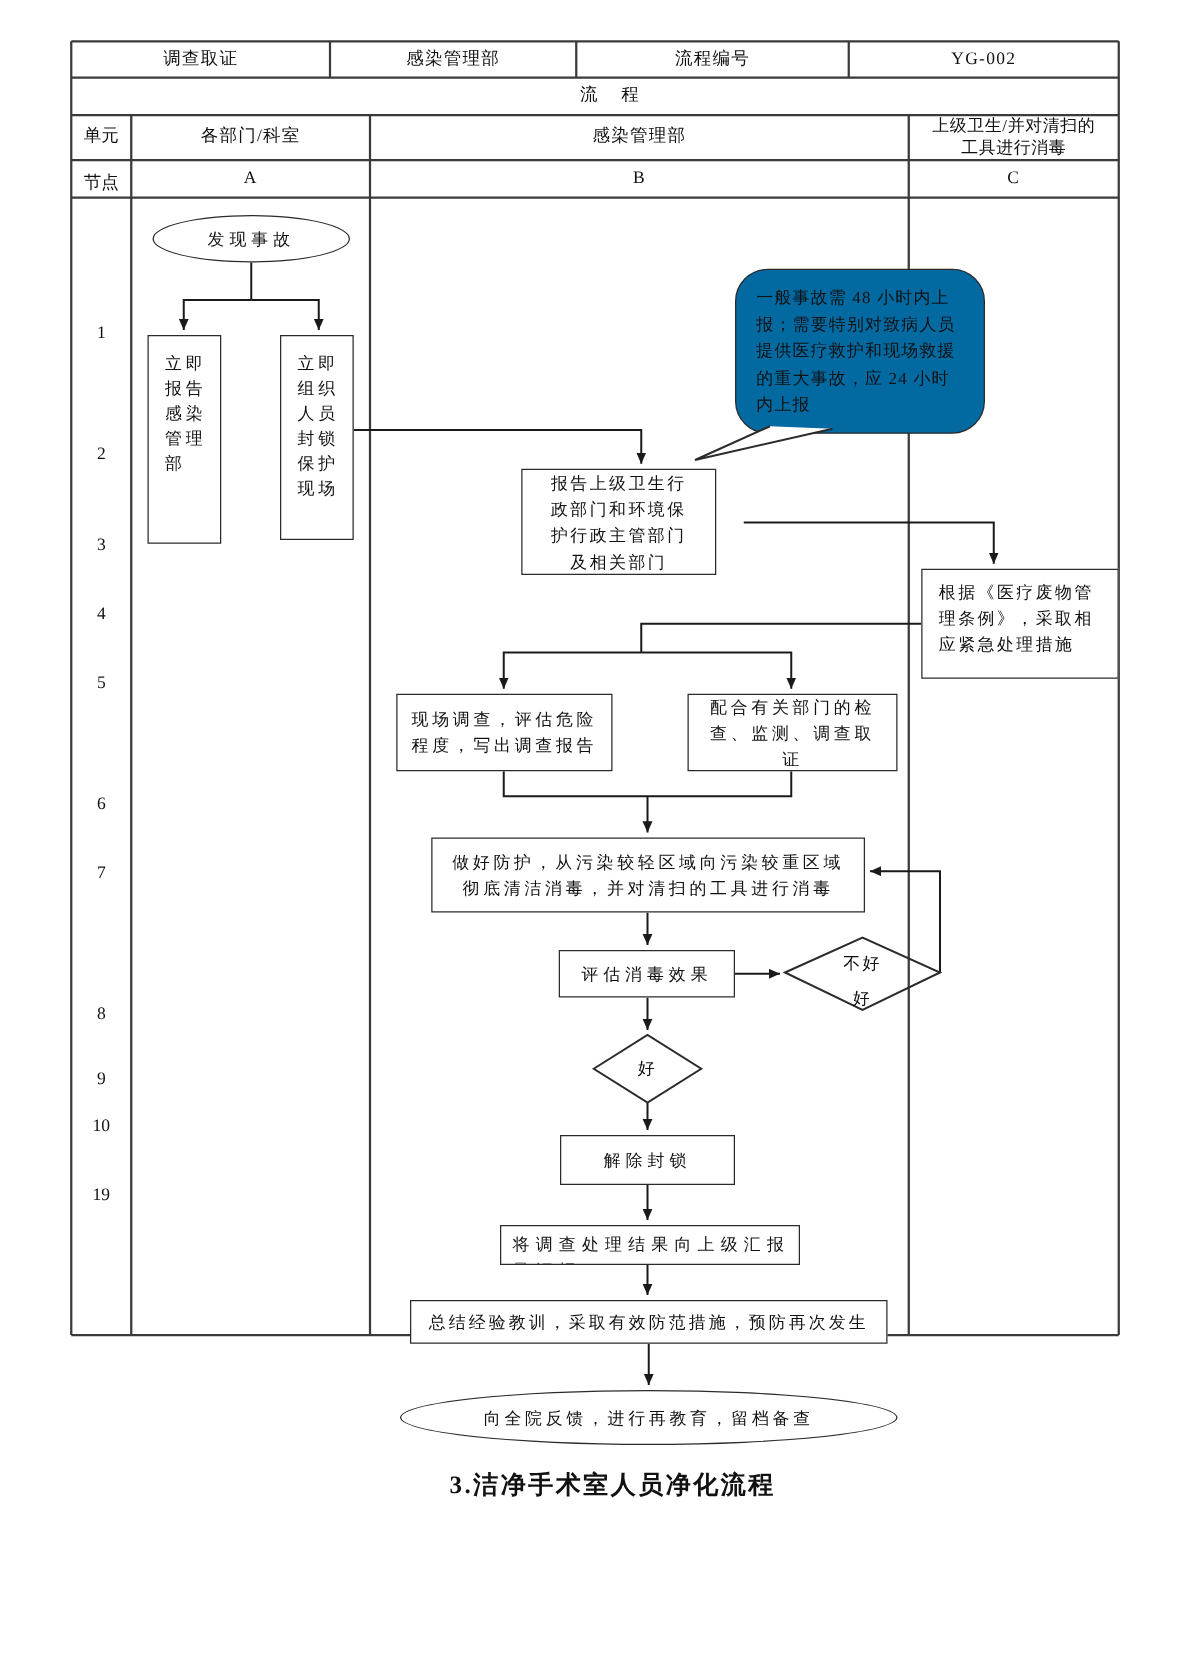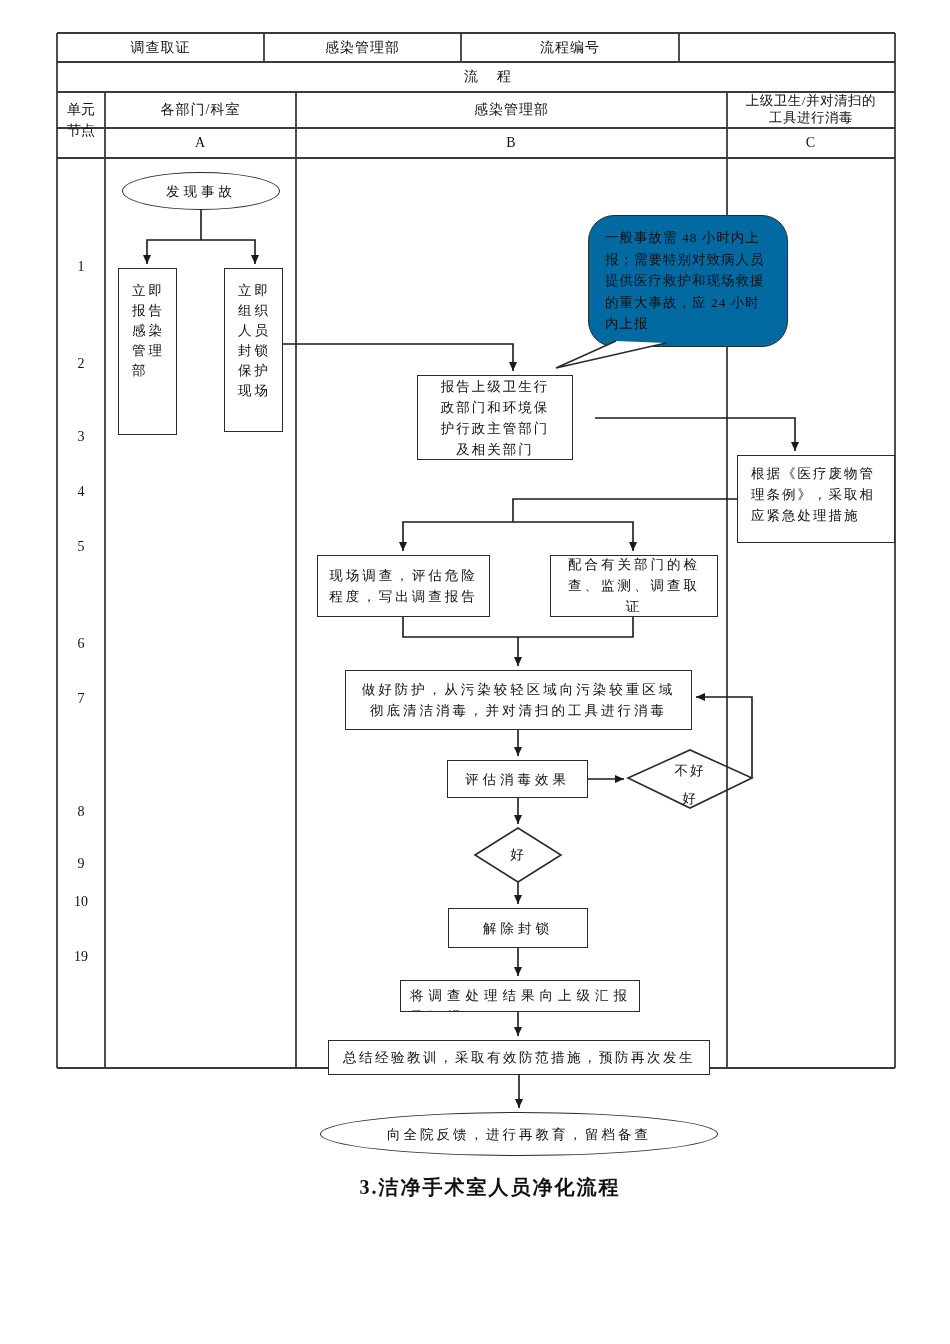--- a/index.html
+++ b/index.html
@@ -70,26 +70,27 @@
 
     <g stroke="#2b2b2b" stroke-width="1.6" fill="none">
       <polygon points="628,778 690,750 752,778 690,808"></polygon>
       <polygon points="475,855 518,828 561,855 518,882"></polygon>
     </g>
   </svg>
 
   <div class="cell" style="left:57px;top:33px;width:207px;height:29px;">调查取证</div>
   <div class="cell" style="left:264px;top:33px;width:197px;height:29px;">感染管理部</div>
   <div class="cell" style="left:461px;top:33px;width:218px;height:29px;">流程编号</div>
+  <div class="cell" style="left:679px;top:33px;width:216px;height:29px;">YG-002</div>
   <div class="cell pre" style="left:57px;top:62px;width:838px;height:30px;padding-left:12px;">流    程</div>
   <div class="cell" style="left:57px;top:92px;width:48px;height:36px;letter-spacing:0;">单元</div>
   <div class="cell" style="left:105px;top:92px;width:191px;height:36px;">各部门/科室</div>
   <div class="cell" style="left:296px;top:92px;width:431px;height:36px;">感染管理部</div>
   <div class="cell" style="left:727px;top:92px;width:168px;height:36px;padding:0 18px;box-sizing:border-box;letter-spacing:0.5px;font-size:13.5px;">上级卫生/并对清扫的工具进行消毒</div>
-  <div class="cell" style="left:57px;top:116px;width:48px;height:30px;letter-spacing:0;">节点</div>
+  <div class="cell" style="left:57px;top:132px;width:48px;height:30px;letter-spacing:0;">节点</div>
   <div class="cell" style="left:105px;top:128px;width:191px;height:30px;">A</div>
   <div class="cell" style="left:296px;top:128px;width:431px;height:30px;">B</div>
   <div class="cell" style="left:727px;top:128px;width:168px;height:30px;">C</div>
 
   <div class="rownum" style="top:259px;">1</div>
   <div class="rownum" style="top:356px;">2</div>
   <div class="rownum" style="top:429px;">3</div>
   <div class="rownum" style="top:484px;">4</div>
   <div class="rownum" style="top:539px;">5</div>
   <div class="rownum" style="top:636px;">6</div>
@@ -104,21 +105,21 @@
   <div class="node vbox" style="left:118px;top:268px;width:59px;height:167px;">立即报告感染管理部</div>
   <div class="node vbox" style="left:224px;top:268px;width:59px;height:164px;">立即组织人员封锁保护现场</div>
 
   <div class="callout">一般事故需 48 小时内上报；需要特别对致病人员提供医疗救护和现场救援的重大事故，应 24 小时内上报</div>
 
   <div class="node center" style="left:417px;top:375px;width:156px;height:85px;padding:0 20px;letter-spacing:2px;">报告上级卫生行政部门和环境保护行政主管部门及相关部门</div>
 
   <div class="node" style="left:737px;top:455px;width:158px;height:88px;padding:7px 13px 0 13px;letter-spacing:2px;text-align:left;">根据《医疗废物管理条例》，采取相应紧急处理措施</div>
 
   <div class="node center" style="left:317px;top:555px;width:173px;height:62px;padding:0 10px;letter-spacing:3px;">现场调查，评估危险程度，写出调查报告</div>
-  <div class="node center" style="left:550px;top:555px;width:168px;height:62px;padding:0 14px;letter-spacing:3px;font-family:Liberation Mono, monospace;">配合有关部门的检查、监测、调查取证</div>
+  <div class="node center" style="left:550px;top:555px;width:168px;height:62px;padding:0 14px;letter-spacing:3px;">配合有关部门的检查、监测、调查取证</div>
 
   <div class="node center" style="left:345px;top:670px;width:347px;height:60px;padding:0 14px;letter-spacing:3px;">做好防护，从污染较轻区域向污染较重区域彻底清洁消毒，并对清扫的工具进行消毒</div>
 
   <div class="node center" style="left:447px;top:760px;width:141px;height:38px;letter-spacing:4px;">评估消毒效果</div>
 
   <span class="dlabel" style="left:660px;top:763px;width:60px;">不好</span>
   <span class="dlabel" style="left:676px;top:791px;width:28px;">好</span>
   <span class="dlabel" style="left:504px;top:847px;width:28px;">好</span>
 
   <div class="node center" style="left:448px;top:908px;width:140px;height:40px;letter-spacing:4px;">解除封锁</div>

